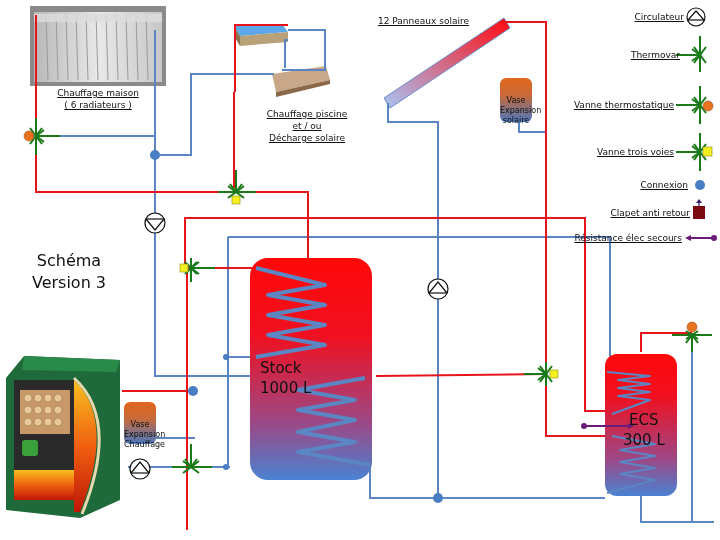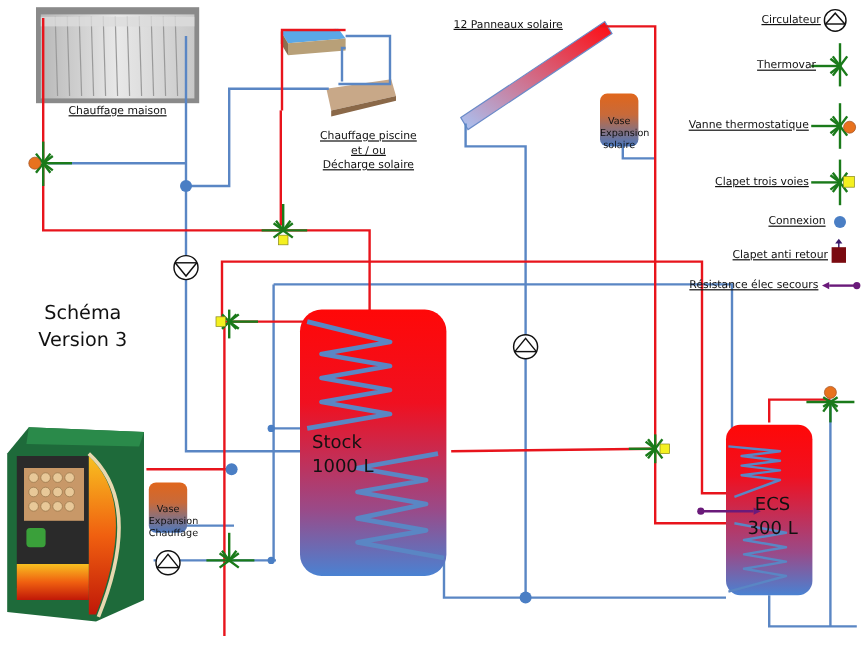--- a/index.html
+++ b/index.html
@@ -273,20 +273,21 @@
   </g>
   <g>
     <line x1="691" y1="238" x2="714" y2="238" stroke="#6a1a7a" stroke-width="2"></line>
     <polygon points="691,235 685,238 691,241" fill="#6a1a7a"></polygon>
     <circle cx="714" cy="238" r="3" fill="#6a1a7a"></circle>
   </g>
 </svg>
 
 <div class="lbl c" style="left:30px; top:87px; width:136px;text-align:center;">
   <div>Chauffage maison</div>
+  <div>( 6 radiateurs )</div>
 </div>
 
 <div class="lbl c" style="left:262px; top:108px; width:90px;">
   <div>Chauffage piscine</div>
   <div>et / ou</div>
   <div>Décharge solaire</div>
 </div>
 
 <div class="lbl" style="left:378px; top:15px;">12 Panneaux solaire</div>
 
@@ -313,16 +314,16 @@
 
 <div class="vase" style="left:124px; top:402px; width:32px; height:42px;">
   <span>Vase</span>
   <span>Expansion</span>
   <span>Chauffage</span>
 </div>
 
 <div class="lbl r" style="right:36px; top:11px;">Circulateur</div>
 <div class="lbl r" style="right:40px; top:49px;">Thermovar</div>
 <div class="lbl r" style="right:46px; top:99px;">Vanne thermostatique</div>
-<div class="lbl r" style="right:46px; top:146px;">Clapet trois voies</div>
+<div class="lbl r" style="right:46px; top:146px;">Vanne trois voies</div>
 <div class="lbl r" style="right:32px; top:179px;">Connexion</div>
 <div class="lbl r" style="right:30px; top:207px;">Clapet anti retour</div>
 <div class="lbl r" style="right:38px; top:232px;">Résistance élec secours</div>
 
 </body></html>

